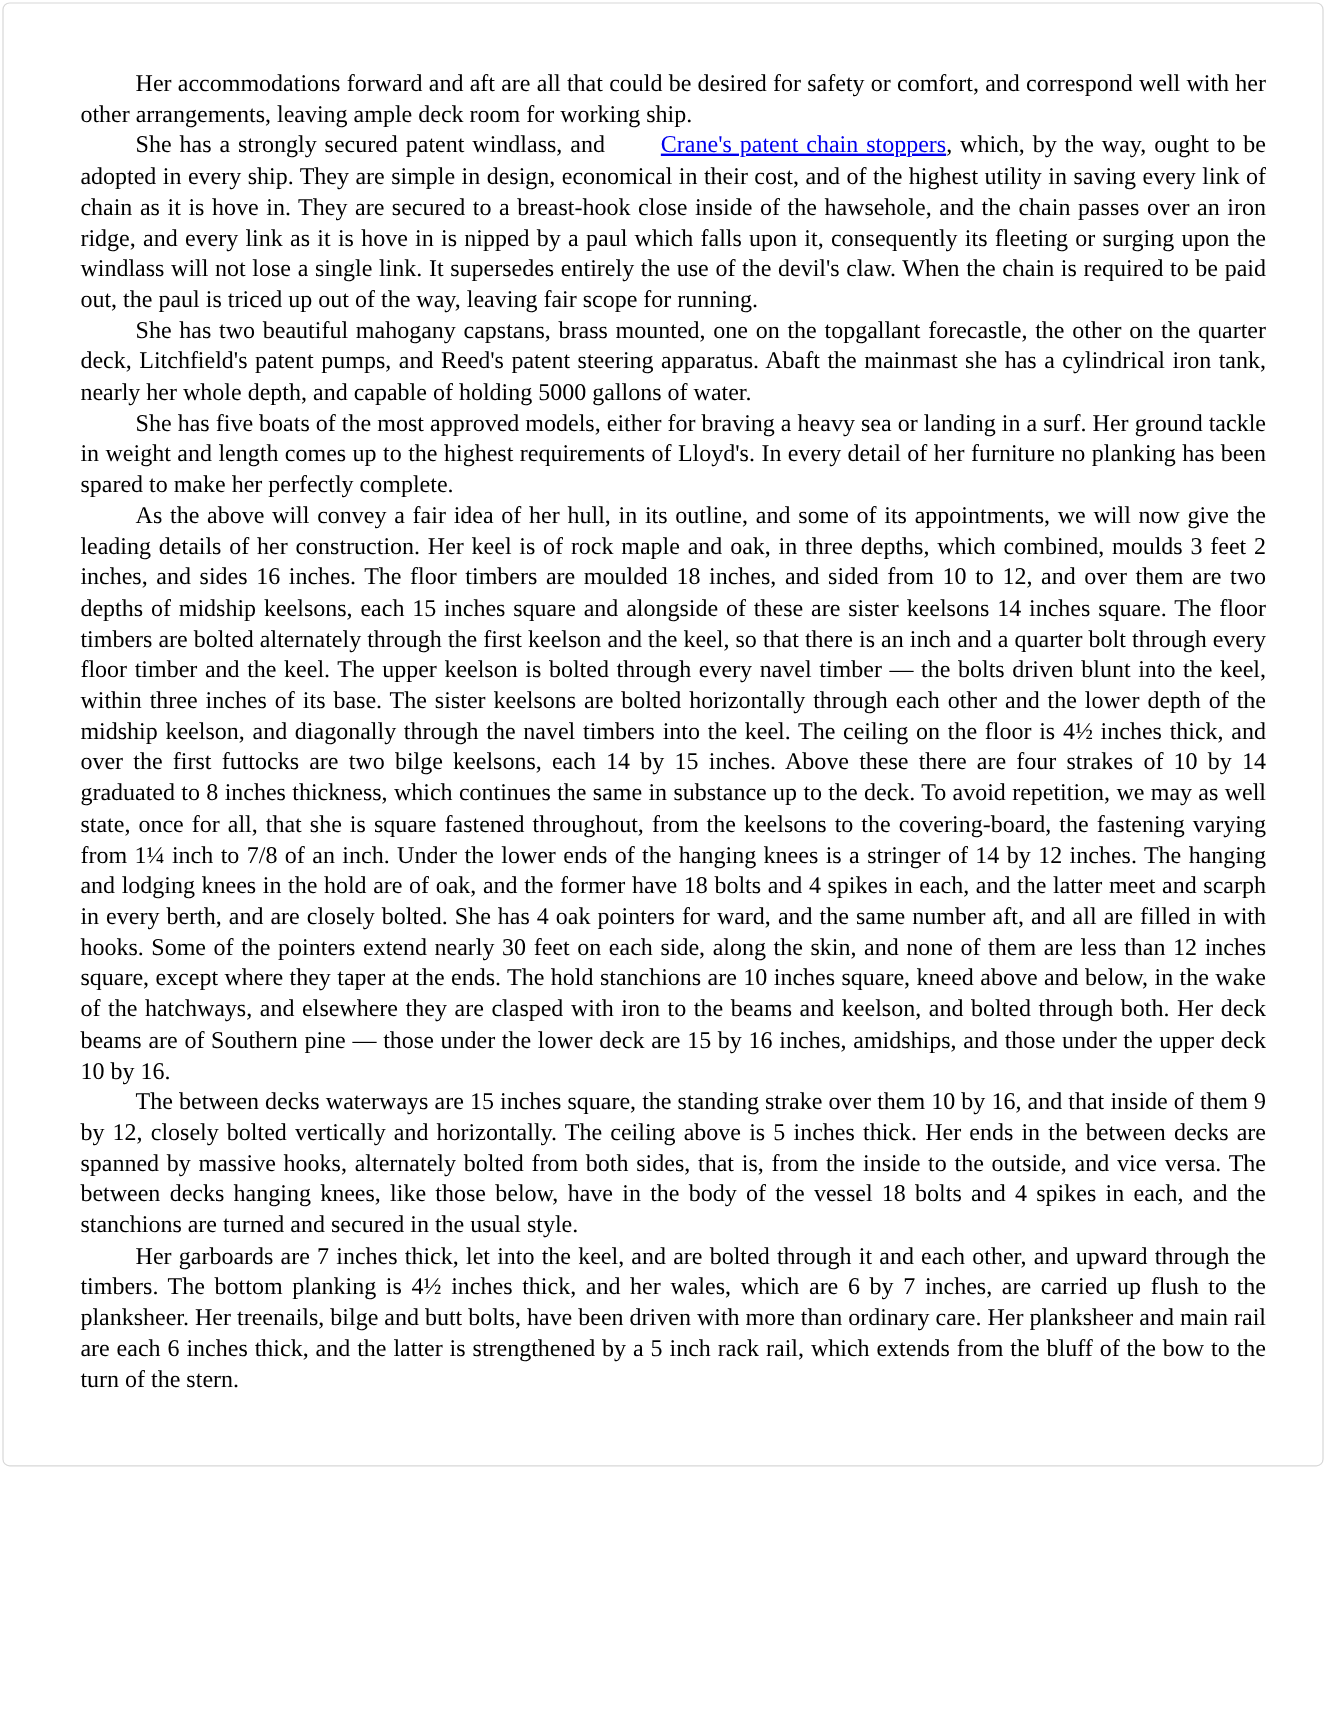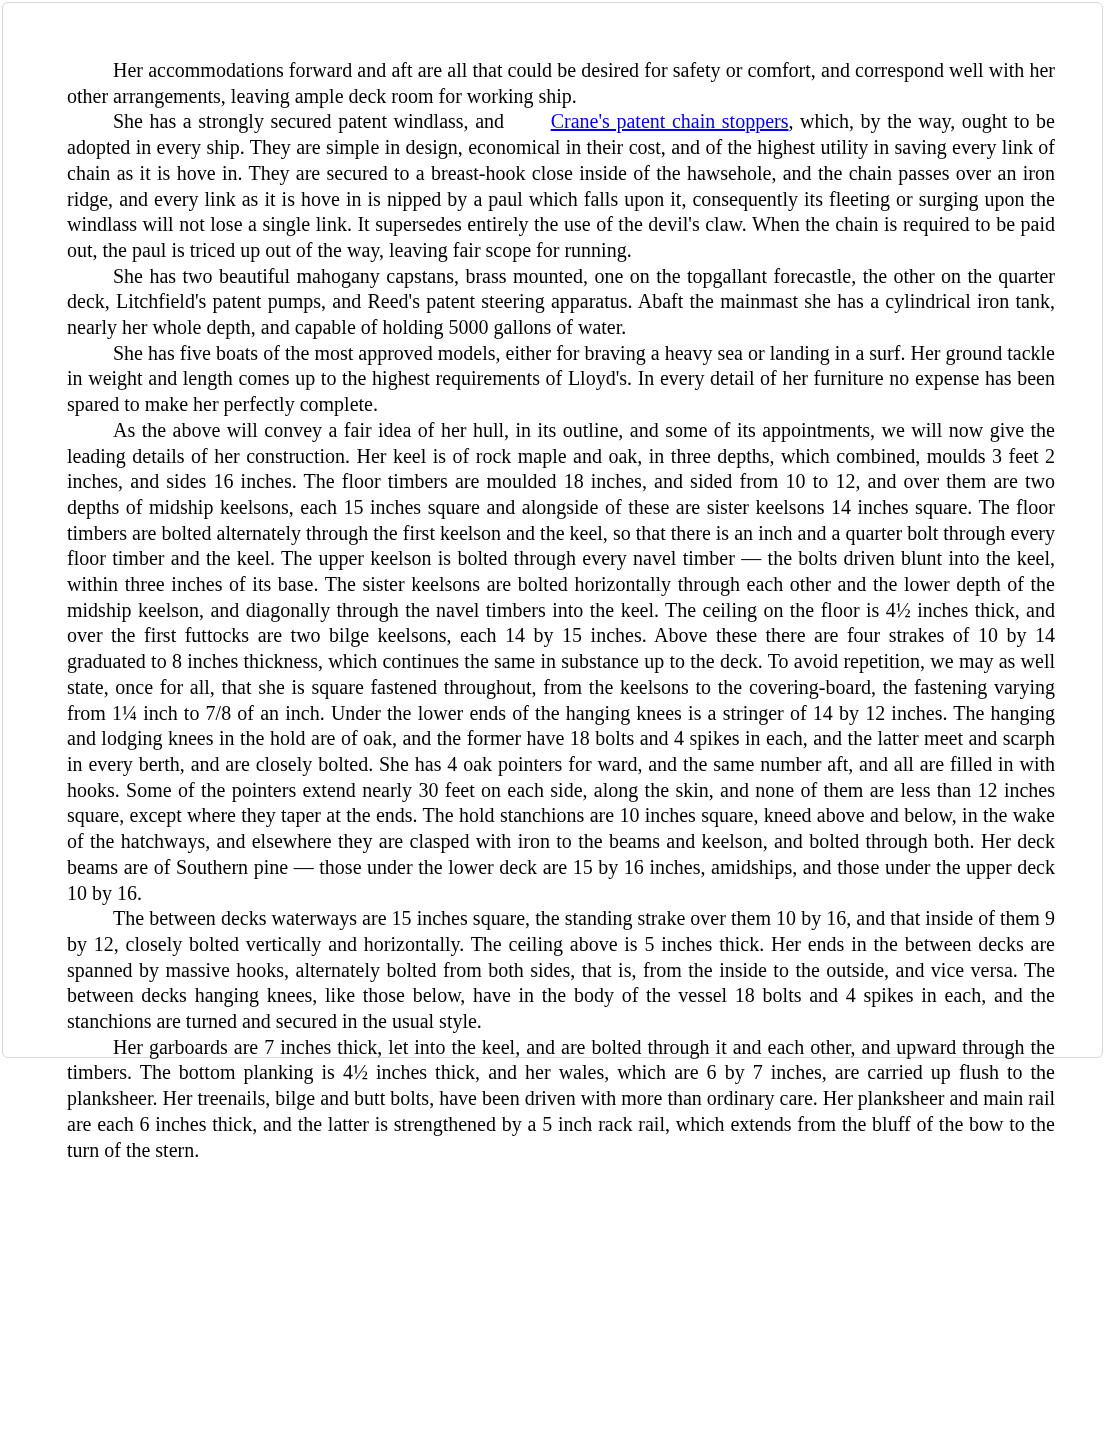--- a/index.html
+++ b/index.html
@@ -15,21 +15,21 @@
     width:1107px;
     height:1443px;
     overflow:hidden;
     font-family:"Liberation Serif", serif;
   }
   .page{
     position:absolute;
     top:2px;
     left:2px;
     width:1101px;
-    height:1056px;
+    height:1220px;
     box-sizing:border-box;
     background:var(--bg);
     border:1px solid var(--border);
     border-radius:6px;
   }
   .text-block{
     position:absolute;
     top:55px;
     left:64px;
     width:988px;
@@ -55,21 +55,21 @@
 
 <div class="page">
   <div class="text-block">
 
     <p><span>Her accommodations forward and aft are all that could be desired for safety or comfort, and correspond well with her other arrangements, leaving ample deck room for working ship.</span></p>
 
     <p><span>She has a strongly secured patent windlass, and </span><a class="doc-link" href="#">Crane's patent chain stoppers</a><span>, which, by the way, ought to be adopted in every ship. They are simple in design, economical in their cost, and of the highest utility in saving every link of chain as it is hove in. They are secured to a breast-hook close inside of the hawsehole, and the chain passes over an iron ridge, and every link as it is hove in is nipped by a paul which falls upon it, consequently its fleeting or surging upon the windlass will not lose a single link. It supersedes entirely the use of the devil's claw. When the chain is required to be paid out, the paul is triced up out of the way, leaving fair scope for running.</span></p>
 
     <p><span>She has two beautiful mahogany capstans, brass mounted, one on the topgallant forecastle, the other on the quarter deck, Litchfield's patent pumps, and Reed's patent steering apparatus. Abaft the mainmast she has a cylindrical iron tank, nearly her whole depth, and capable of holding 5000 gallons of water.</span></p>
 
-    <p><span>She has five boats of the most approved models, either for braving a heavy sea or landing in a surf. Her ground tackle in weight and length comes up to the highest requirements of Lloyd's. In every detail of her furniture no expense has been spared to make her perfectly complete.</span></p>
+    <p><span>She has five boats of the most approved models, either for braving a heavy sea or landing in a surf. Her ground tackle in weight and length comes up to the highest requirements of Lloyd's. In every detail of her furniture no planking has been spared to make her perfectly complete.</span></p>
 
     <p><span>As the above will convey a fair idea of her hull, in its outline, and some of its appointments, we will now give the leading details of her construction. Her keel is of rock maple and oak, in three depths, which combined, moulds 3 feet 2 inches, and sides 16 inches. The floor timbers are moulded 18 inches, and sided from 10 to 12, and over them are two depths of midship keelsons, each 15 inches square and alongside of these are sister keelsons 14 inches square. The floor timbers are bolted alternately through the first keelson and the keel, so that there is an inch and a quarter bolt through every floor timber and the keel. The upper keelson is bolted through every navel timber — the bolts driven blunt into the keel, within three inches of its base. The sister keelsons are bolted horizontally through each other and the lower depth of the midship keelson, and diagonally through the navel timbers into the keel. The ceiling on the floor is 4½ inches thick, and over the first futtocks are two bilge keelsons, each 14 by 15 inches. Above these there are four strakes of 10 by 14 graduated to 8 inches thickness, which continues the same in substance up to the deck. To avoid repetition, we may as well state, once for all, that she is square fastened throughout, from the keelsons to the covering-board, the fastening varying from 1¼ inch to 7/8 of an inch. Under the lower ends of the hanging knees is a stringer of 14 by 12 inches. The hanging and lodging knees in the hold are of oak, and the former have 18 bolts and 4 spikes in each, and the latter meet and scarph in every berth, and are closely bolted. She has 4 oak pointers for ward, and the same number aft, and all are filled in with hooks. Some of the pointers extend nearly 30 feet on each side, along the skin, and none of them are less than 12 inches square, except where they taper at the ends. The hold stanchions are 10 inches square, kneed above and below, in the wake of the hatchways, and elsewhere they are clasped with iron to the beams and keelson, and bolted through both. Her deck beams are of Southern pine — those under the lower deck are 15 by 16 inches, amidships, and those under the upper deck 10 by 16.</span></p>
 
     <p><span>The between decks waterways are 15 inches square, the standing strake over them 10 by 16, and that inside of them 9 by 12, closely bolted vertically and horizontally. The ceiling above is 5 inches thick. Her ends in the between decks are spanned by massive hooks, alternately bolted from both sides, that is, from the inside to the outside, and vice versa. The between decks hanging knees, like those below, have in the body of the vessel 18 bolts and 4 spikes in each, and the stanchions are turned and secured in the usual style.</span></p>
 
 
     <p><span>Her garboards are 7 inches thick, let into the keel, and are bolted through it and each other, and upward through the timbers. The bottom planking is 4½ inches thick, and her wales, which are 6 by 7 inches, are carried up flush to the planksheer. Her treenails, bilge and butt bolts, have been driven with more than ordinary care. Her planksheer and main rail are each 6 inches thick, and the latter is strengthened by a 5 inch rack rail, which extends from the bluff of the bow to the turn of the stern.</span></p>
 
   </div>
 </div>

